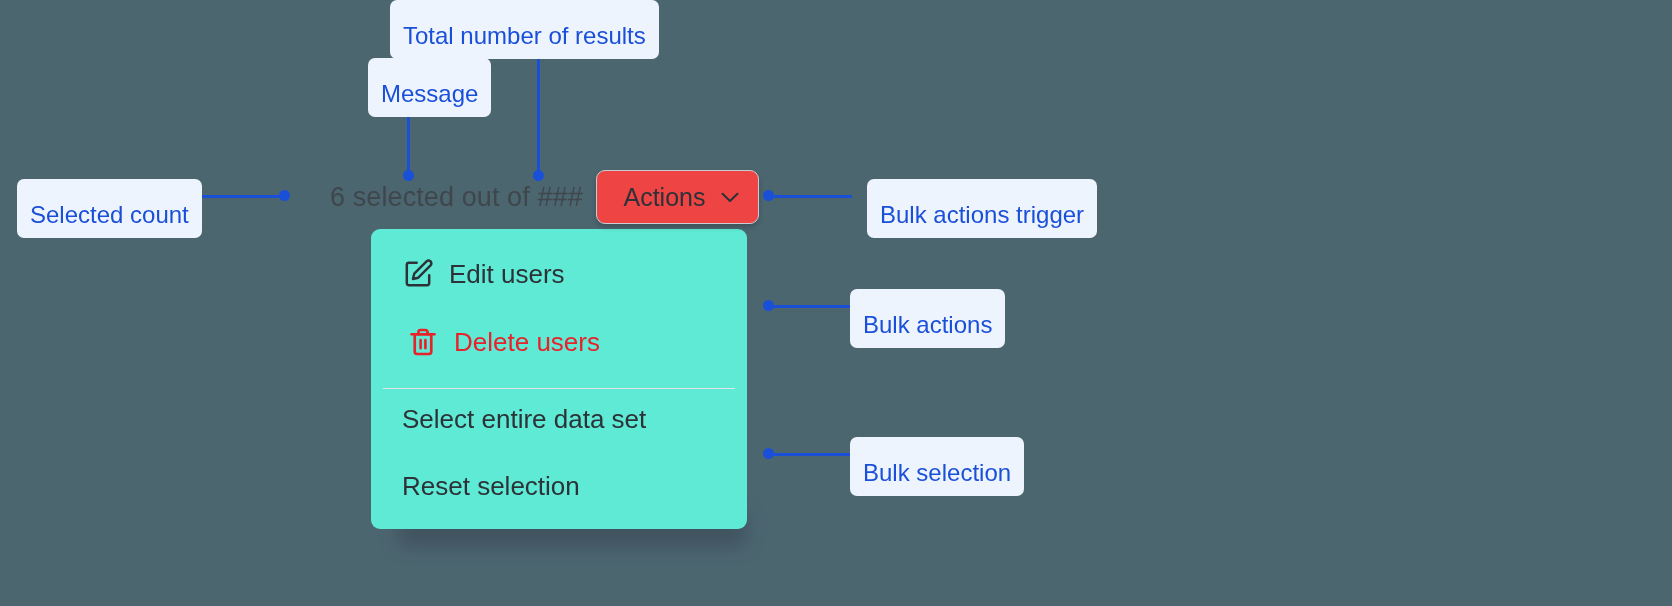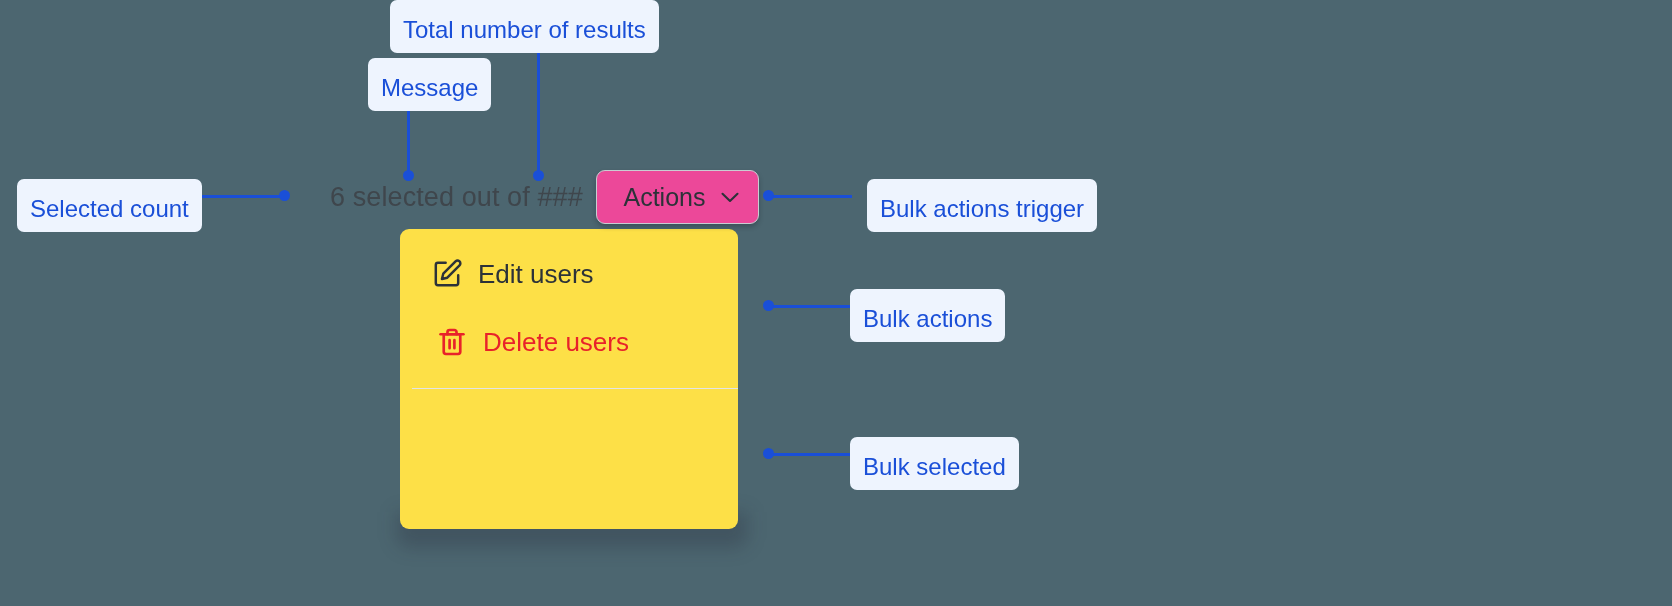--- a/index.html
+++ b/index.html
@@ -26,21 +26,21 @@
   }
 
   
   .chip {
     position: absolute;
     background: #eef4fe;
     color: #1a4fd8;
     font-size: 24px;
     line-height: 1;
     font-weight: 400;
-    padding: 18px 13px 11px 13px;
+    padding: 24px 13px 11px 13px;
     border-radius: 7px;
     white-space: nowrap;
     z-index: 40;
   }
 
   
   .conn-h {
     position: absolute;
     height: 3px;
     background: #1a4fd8;
@@ -74,21 +74,21 @@
     z-index: 20;
     margin-left: 36px;
   }
 
   .actions-button {
     position: absolute;
     left: 596px;
     top: 170px;
     width: 163px;
     height: 54px;
-    background: #ec4899;
+    background: #ef4444;
     border: 1px solid #c9cdd2;
     border-radius: 9px;
     box-shadow: 0 3px 5px rgba(22, 32, 40, 0.30);
     display: flex;
     align-items: center;
     justify-content: center;
     gap: 16px;
     z-index: 25;
     cursor: pointer;
     padding-left: 8px;
@@ -112,25 +112,25 @@
     width: 352px;
     height: 36px;
     border-radius: 0 0 14px 14px;
     background: rgba(26, 22, 40, 0.22);
     filter: blur(9px);
     z-index: 15;
   }
 
   .menu {
     position: absolute;
-    left: 400px;
+    left: 371px;
     top: 229px;
-    width: 338px;
+    width: 376px;
     height: 300px;
-    background: #fde047;
+    background: #5eead4;
     border-radius: 9px;
     z-index: 22;
     overflow: hidden;
   }
 
   .menu-item {
     position: absolute;
     left: 0;
     width: 100%;
     height: 58px;
@@ -205,21 +205,27 @@
           <path d="M8.6 6.2V4.6A1.6 1.6 0 0 1 10.2 3h3.6a1.6 1.6 0 0 1 1.6 1.6v1.6" stroke="#e8222a" stroke-width="2" stroke-linecap="round" stroke-linejoin="round"></path>
           <path d="M5.8 6.2h12.4v13.2a1.6 1.6 0 0 1-1.6 1.6H7.4a1.6 1.6 0 0 1-1.6-1.6V6.2Z" stroke="#e8222a" stroke-width="2" stroke-linecap="round" stroke-linejoin="round"></path>
           <path d="M10.2 10.6v6M13.8 10.6v6" stroke="#e8222a" stroke-width="2" stroke-linecap="round"></path>
         </svg>
       </span>
       <span>Delete users</span>
     </div>
 
     <div class="menu-divider"></div>
 
-
+    <div class="menu-item no-icon" id="mi-select">
+      <span>Select entire data set</span>
+    </div>
+
+    <div class="menu-item no-icon" id="mi-reset">
+      <span>Reset selection</span>
+    </div>
 
   </div>
 
   <div class="chip" style="left:390px; top:0px;">Total number of results</div>
   <div class="conn-v" style="left:537px; top:38px; height:137px;"></div>
   <div class="dot" style="left:533px; top:170px;"></div>
 
   <div class="chip" style="left:344px; top:58px;margin-left:24px;">Message</div>
   <div class="conn-v" style="left:407px; top:96px; height:79px;"></div>
   <div class="dot" style="left:403px; top:170px;"></div>
@@ -229,17 +235,17 @@
   <div class="dot" style="left:279px; top:190px;"></div>
 
   <div class="chip" style="left:850px; top:179px;margin-left:17px;">Bulk actions trigger</div>
   <div class="conn-h" style="left:769px; top:195px; width:83px;"></div>
   <div class="dot" style="left:763px; top:190px;"></div>
 
   <div class="chip" style="left:850px; top:289px;text-align:center;">Bulk actions</div>
   <div class="conn-h" style="left:769px; top:305px; width:83px;"></div>
   <div class="dot" style="left:763px; top:300px;"></div>
 
-  <div class="chip" style="left:850px; top:437px;">Bulk selected</div>
+  <div class="chip" style="left:850px; top:437px;">Bulk selection</div>
   <div class="conn-h" style="left:769px; top:453px; width:83px;"></div>
   <div class="dot" style="left:763px; top:448px;"></div>
 
 </div>
 
 </body></html>

